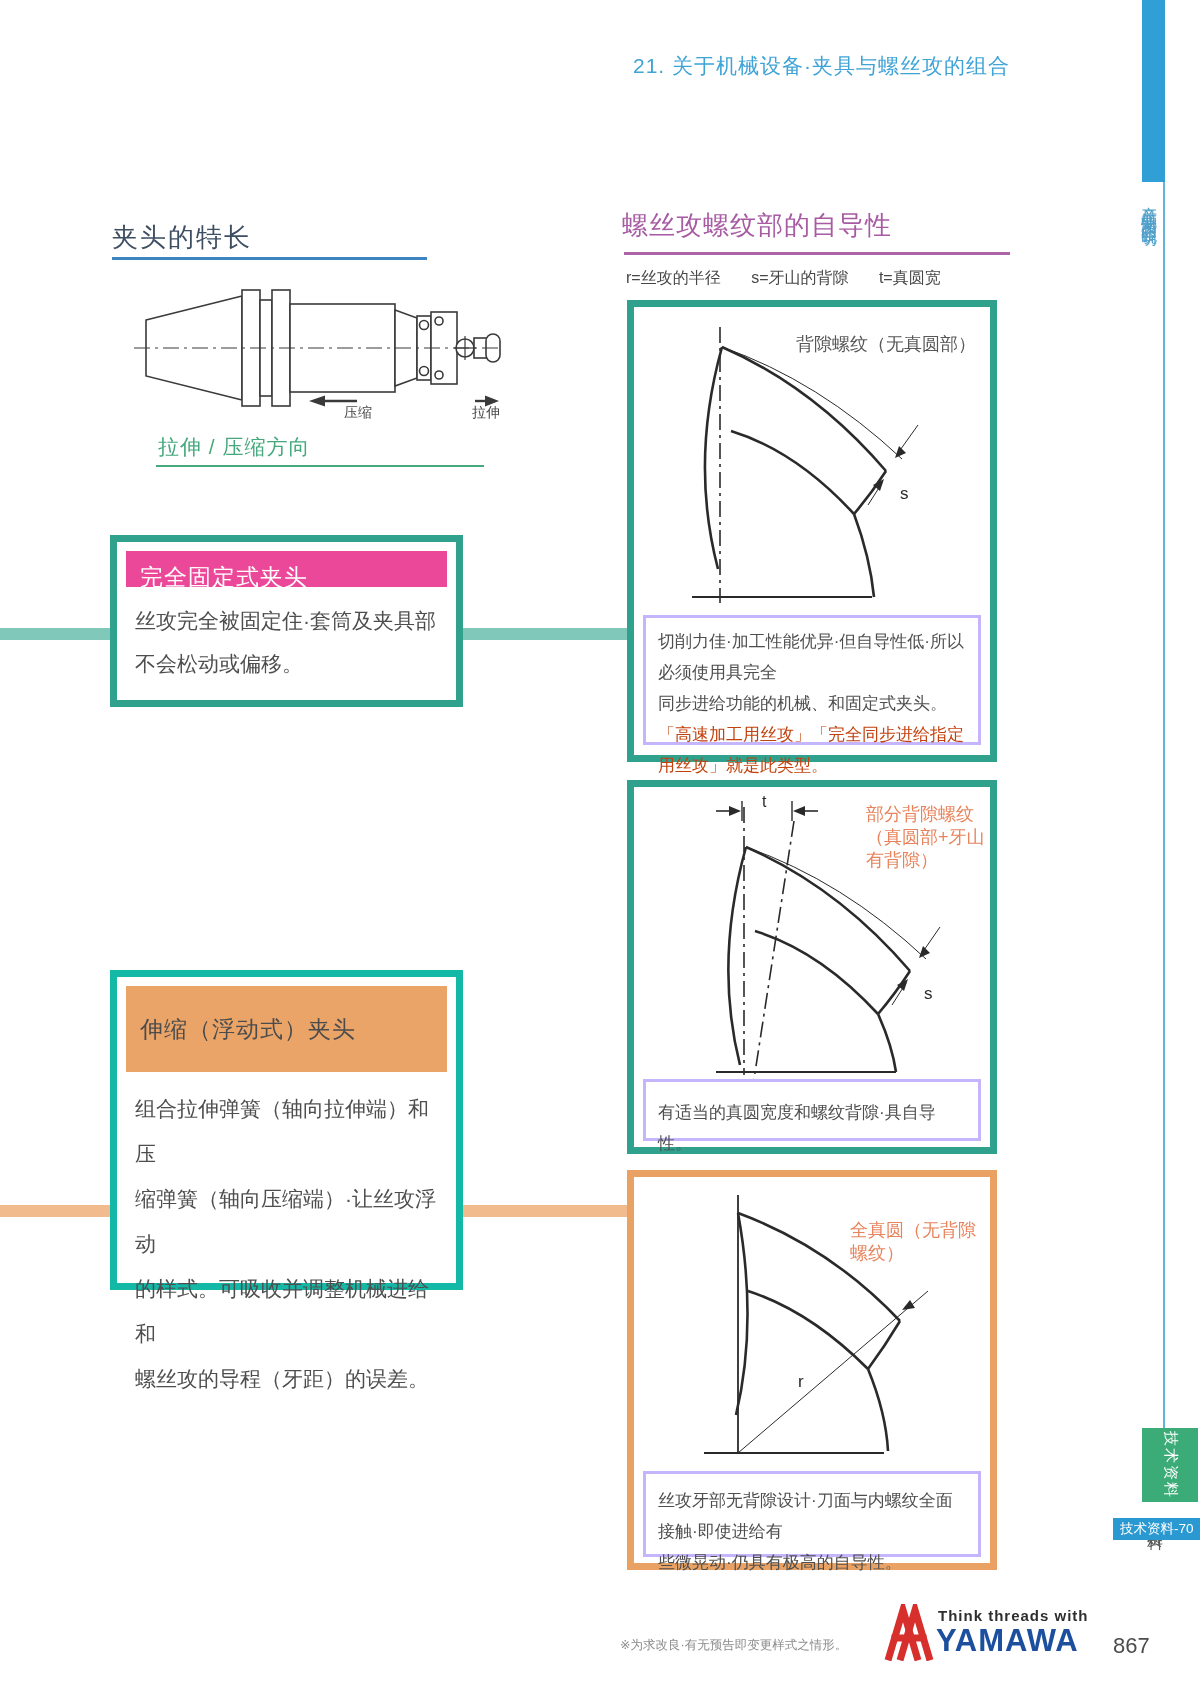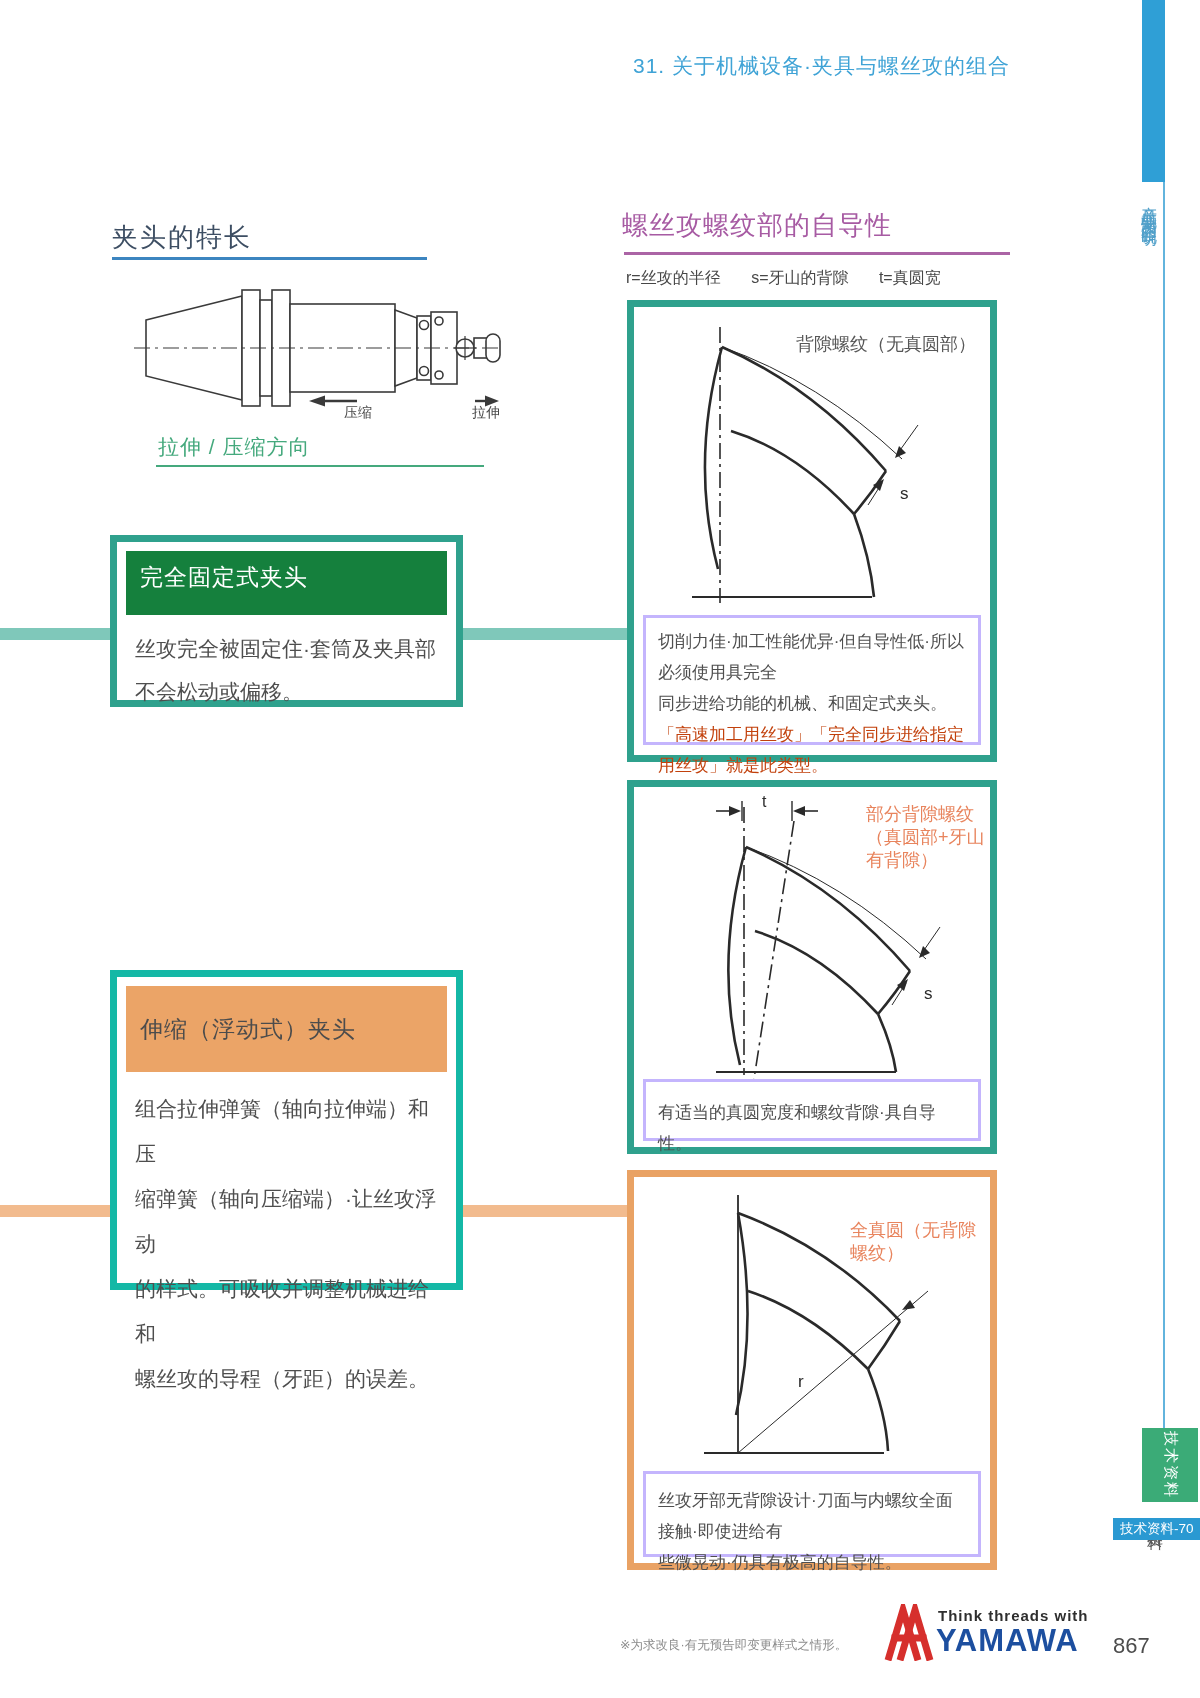--- a/index.html
+++ b/index.html
@@ -29,21 +29,21 @@
   .arrow-svg{left:303px;top:392px;}
   .lab-compress{left:344px;top:404px;font-size:14px;color:#4a4a4a;}
   .lab-tension{left:472px;top:404px;font-size:14px;color:#4a4a4a;}
   .l-caption{left:158px;top:433px;font-size:21px;color:#45a97d;letter-spacing:1px;}
   .l-caption-rule{left:156px;top:465px;width:328px;height:2px;background:#45a97d;}
 
   .chuck-box{box-sizing:border-box;background:#ffffff;z-index:2;}
   .box-fixed{left:110px;top:535px;width:353px;height:172px;border:7px solid #2fa18d;}
   .box-float{left:110px;top:970px;width:353px;height:320px;border:7px solid #14b8a6;}
   .band{margin:9px 9px 0 9px;padding-left:14px;font-size:23px;letter-spacing:1px;}
-  .band-teal{background:#15803d;color:#ffffff;height:64px;line-height:52px;}
+  .band-teal{background:#ec4899;color:#ffffff;height:36px;line-height:52px;}
   .band-orange{background:#eba467;color:#4c4c4c;height:86px;line-height:86px;}
   .chuck-body{padding:12px 16px 0 18px;font-size:21px;line-height:43px;color:#4e4e4e;}
   .box-float .chuck-body{padding-top:14px;line-height:45px;}
 
   
   .conn{z-index:1;}
   .conn-teal{background:#7fc8ba;height:12px;top:628px;}
   .conn-orange{background:#f2bb8e;height:12px;top:1205px;}
   .conn-l{left:0;width:110px;}
   .conn-r{left:463px;width:171px;}
@@ -79,21 +79,21 @@
   .logo-mark{left:884px;top:1604px;}
   .brand-tagline{left:938px;top:1607px;font-size:15px;font-weight:bold;color:#2e2e2e;letter-spacing:1px;}
   .brand-name{left:936px;top:1623px;font-size:31px;font-weight:bold;color:#1d4f9f;letter-spacing:1px;}
   .foot-badge{left:1113px;top:1518px;width:87px;height:22px;background:#2a99d2;color:#ffffff;
     font-size:13.5px;line-height:22px;padding-left:7px;box-sizing:border-box;}
   .foot-page{left:1113px;top:1633px;font-size:22px;color:#4c4c4c;}
 </style>
 </head>
 <body>
 
-<div class="abs page-header">31. 关于机械设备·夹具与螺丝攻的组合</div>
+<div class="abs page-header">21. 关于机械设备·夹具与螺丝攻的组合</div>
 
 <div class="abs side-bluebox"></div>
 <div class="abs side-toplabel">产品概要和内容说明</div>
 <div class="abs side-line"></div>
 <div class="abs side-greentab">
   <span>技术资料</span>
 </div>
 <div class="abs side-graylabel">技术资料</div>
 
 <div class="abs l-title">夹头的特长</div>

